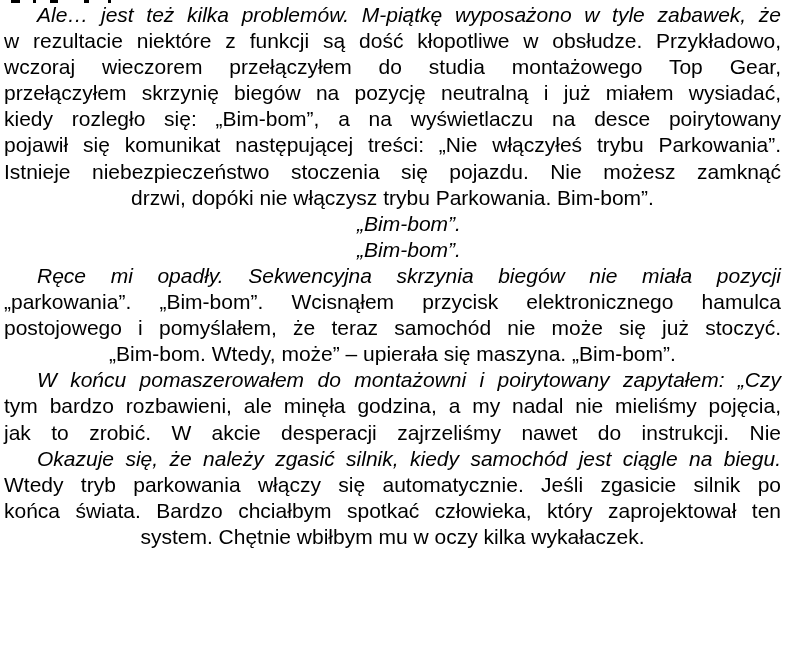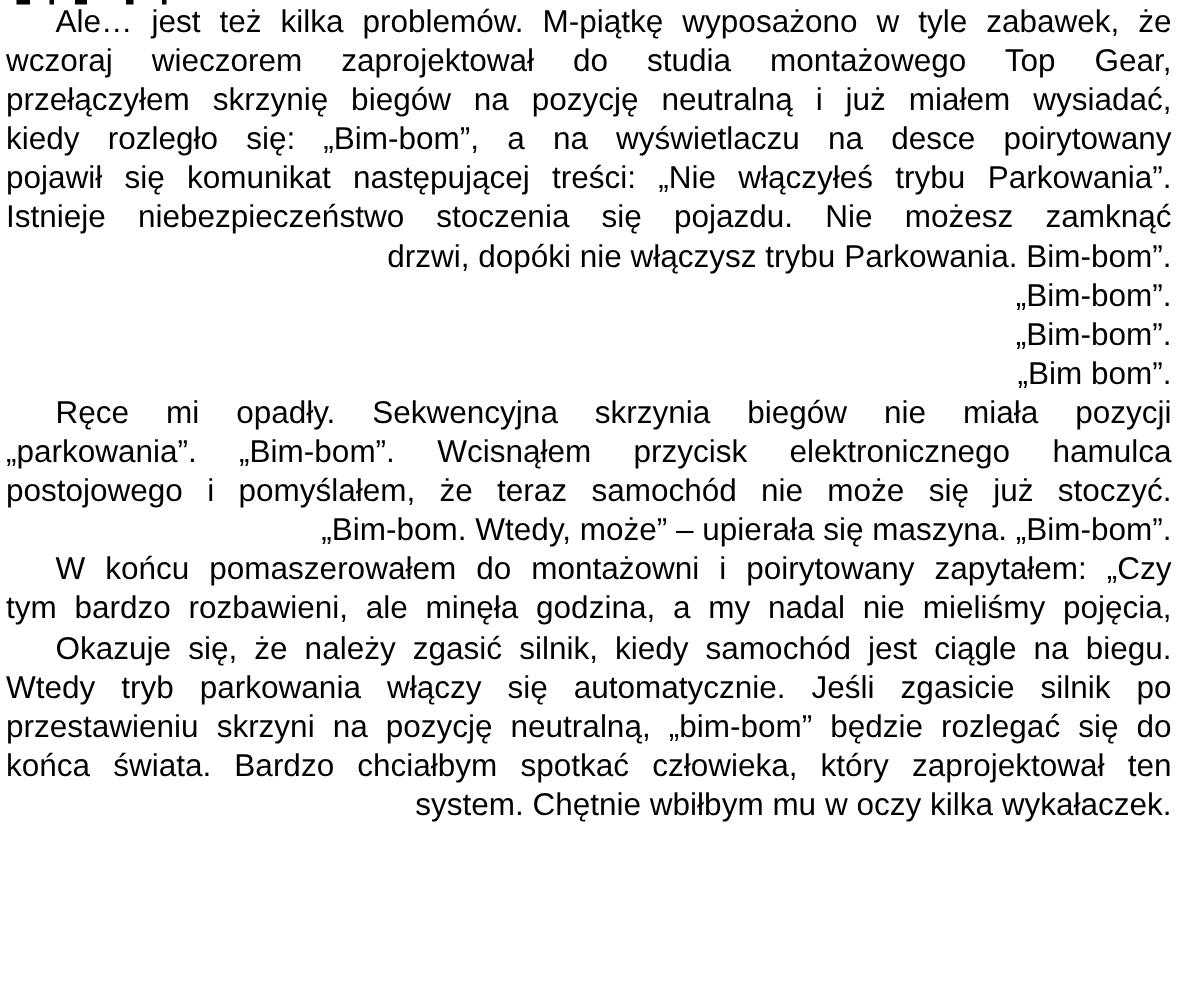--- a/index.html
+++ b/index.html
@@ -13,26 +13,26 @@
     height: 655px;
     box-sizing: border-box;
     background: #ffffff;
     color: #000000;
     font-family: "Liberation Sans", sans-serif;
     font-size: 21px;
     line-height: 26.1px;
     padding: 2px 6px 0 4px;
     overflow: hidden;
   }
-  .line { text-align: right; }
+  .line { text-align: center; }
   .line.just {
     text-align: justify;
     text-align-last: justify;
   }
-  .line.indent { text-indent: 33px; }
+  .line.indent { text-indent: 33px; font-style: italic; }
   .it { }
   
   .artifact {
     position: absolute;
     top: 0;
     height: 3px;
     background: #000000;
   }
   .a1 { left: 11px;  width: 9px; }
   .a2 { left: 33px;  width: 3px; }
@@ -44,34 +44,34 @@
 <body>
 
 <div class="page">
   <span class="artifact a1"></span>
   <span class="artifact a2"></span>
   <span class="artifact a3"></span>
   <span class="artifact a4"></span>
   <span class="artifact a5"></span>
   <div>
       <div class="line indent just"><span>Ale… jest też kilka problemów. M-piątkę wyposażono w tyle zabawek, że</span></div>
-      <div class="line just"><span>wczoraj wieczorem zaprojektował do studia montażowego </span><span class="it">Top Gear,</span></div>
+      <div class="line just"><span>w rezultacie niektóre z funkcji są dość kłopotliwe w obsłudze. Przykładowo,</span></div>
+      <div class="line just"><span>wczoraj wieczorem przełączyłem do studia montażowego </span><span class="it">Top Gear,</span></div>
       <div class="line just"><span>przełączyłem skrzynię biegów na pozycję neutralną i już miałem wysiadać,</span></div>
       <div class="line just"><span>kiedy rozległo się: „Bim-bom”, a na wyświetlaczu na desce poirytowany</span></div>
       <div class="line just"><span>pojawił się komunikat następującej treści: „Nie włączyłeś trybu Parkowania”.</span></div>
       <div class="line just"><span>Istnieje niebezpieczeństwo stoczenia się pojazdu. Nie możesz zamknąć</span></div>
       <div class="line"><span>drzwi, dopóki nie włączysz trybu Parkowania. Bim-bom”.</span></div>
       <div class="line indent"><span>„Bim-bom”.</span></div>
       <div class="line indent"><span>„Bim-bom”.</span></div>
-      <div class="line indent"><span>„Bim bom”.</span></div>
       <div class="line indent just"><span>Ręce mi opadły. Sekwencyjna skrzynia biegów nie miała pozycji</span></div>
       <div class="line just"><span>„parkowania”. „Bim-bom”. Wcisnąłem przycisk elektronicznego hamulca</span></div>
       <div class="line just"><span>postojowego i pomyślałem, że teraz samochód nie może się już stoczyć.</span></div>
       <div class="line"><span>„Bim-bom. Wtedy, może” – upierała się maszyna. „Bim-bom”.</span></div>
       <div class="line indent just"><span>W końcu pomaszerowałem do montażowni i poirytowany zapytałem: „Czy</span></div>
       <div class="line just"><span>tym bardzo rozbawieni, ale minęła godzina, a my nadal nie mieliśmy pojęcia,</span></div>
+      <div class="line just"><span>jak to zrobić. W akcie desperacji zajrzeliśmy nawet do instrukcji. Nie</span></div>
       <div class="line indent just"><span>Okazuje się, że należy zgasić silnik, kiedy samochód jest ciągle na biegu.</span></div>
       <div class="line just"><span>Wtedy tryb parkowania włączy się automatycznie. Jeśli zgasicie silnik po</span></div>
-      <div class="line just"><span>przestawieniu skrzyni na pozycję neutralną, „bim-bom” będzie rozlegać się do</span></div>
       <div class="line just"><span>końca świata. Bardzo chciałbym spotkać człowieka, który zaprojektował ten</span></div>
       <div class="line"><span>system. Chętnie wbiłbym mu w oczy kilka wykałaczek.</span></div>
     </div>
 </div>
 
 </body></html>

